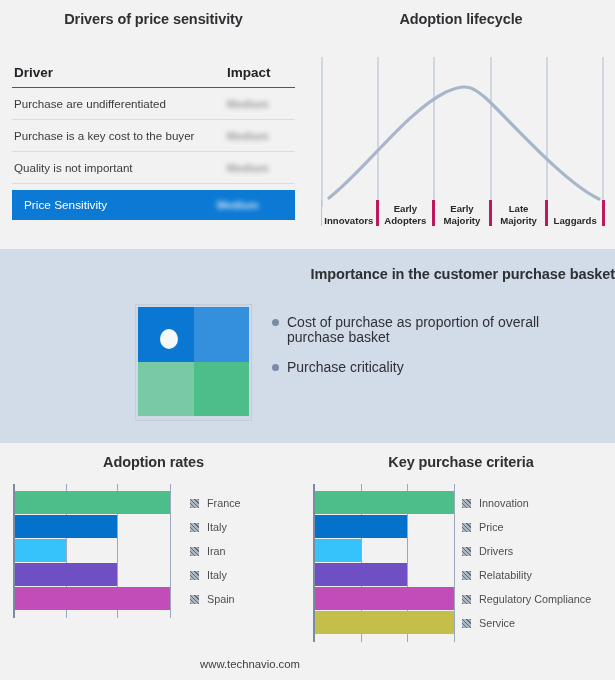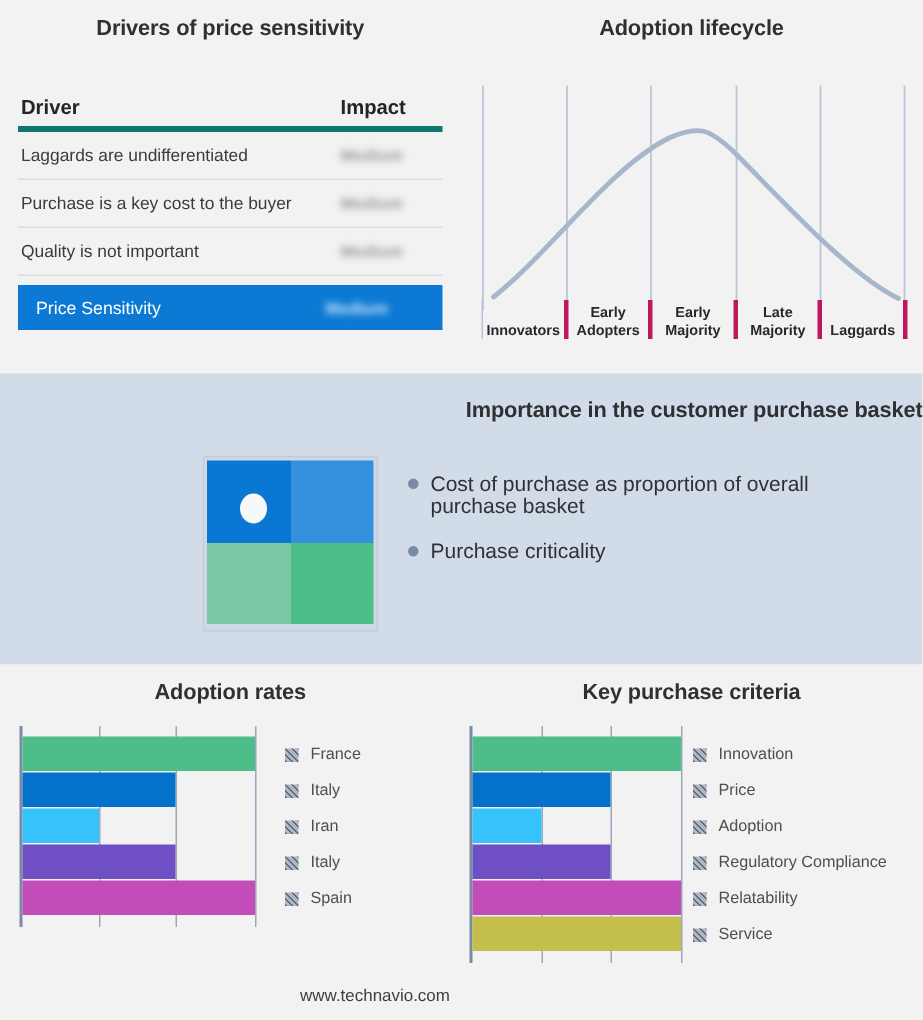--- a/index.html
+++ b/index.html
@@ -63,21 +63,21 @@
   }
   .trow {
     display: flex;
     align-items: center;
     justify-content: space-between;
     height: 32px;
     border-bottom: 1px solid #dcdcdc;
     padding: 0 2px;
   }
   .trow.head {
-    border-bottom: 4px solid #0f766e;
+    border-bottom: 1px solid #0f766e;
     height: 30px;
   }
   .trow.head .tc {
     font-weight: bold;
     font-size: 13.5px;
     color: #232427;
   }
   .tc {
     font-size: 11.6px;
     color: #3a3b3e;
@@ -281,21 +281,21 @@
   <div class="drivers">
     <div class="panel-title">Drivers of price sensitivity</div>
 
     <div class="table">
       <div class="trow head">
         <div class="tc">Driver</div>
         <div class="tc tc-impact">Impact</div>
       </div>
 
       <div class="trow">
-        <div class="tc">Laggards are undifferentiated</div>
+        <div class="tc">Purchase are undifferentiated</div>
         <div class="tc tc-impact">
           <span class="blurred">Medium</span>
         </div>
       </div>
 
       <div class="trow">
         <div class="tc">Purchase is a key cost to the buyer</div>
         <div class="tc tc-impact">
           <span class="blurred">Medium</span>
         </div>
@@ -468,32 +468,32 @@
       <div class="lb-item">
         <span class="lb-swatch"></span>
         <span class="lb-label">Innovation</span>
       </div>
       <div class="lb-item">
         <span class="lb-swatch"></span>
         <span class="lb-label">Price</span>
       </div>
       <div class="lb-item">
         <span class="lb-swatch"></span>
-        <span class="lb-label">Adoption</span>
+        <span class="lb-label">Drivers</span>
+      </div>
+      <div class="lb-item">
+        <span class="lb-swatch"></span>
+        <span class="lb-label">Relatability</span>
       </div>
       <div class="lb-item">
         <span class="lb-swatch"></span>
         <span class="lb-label">Regulatory Compliance</span>
       </div>
       <div class="lb-item">
         <span class="lb-swatch"></span>
-        <span class="lb-label">Relatability</span>
-      </div>
-      <div class="lb-item">
-        <span class="lb-swatch"></span>
         <span class="lb-label">Service</span>
       </div>
     </div>
   </div>
 
   <div class="footer">www.technavio.com</div>
 
 </div>
 
 </body></html>

